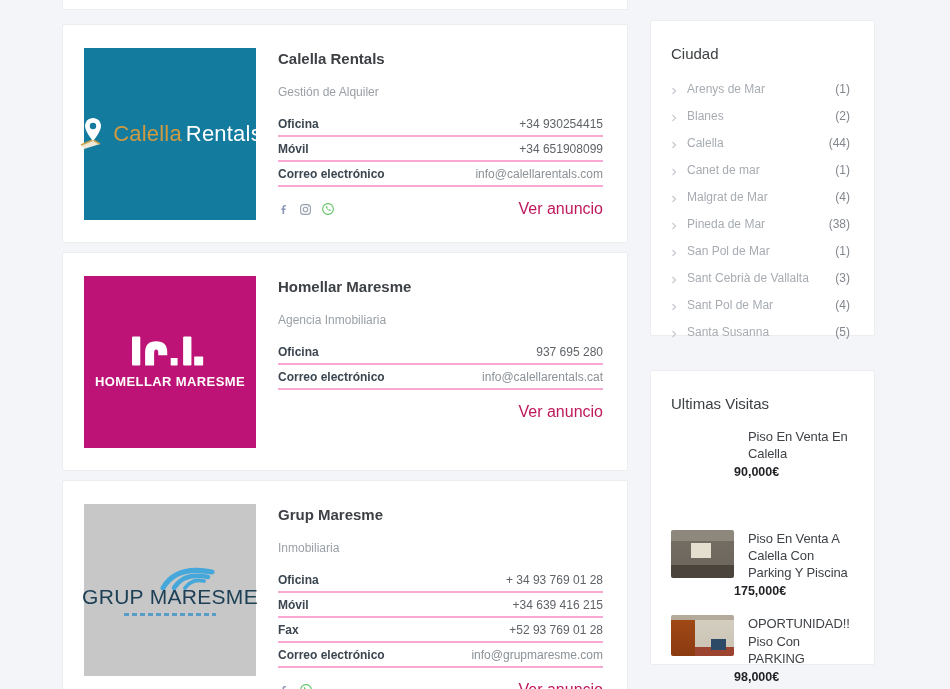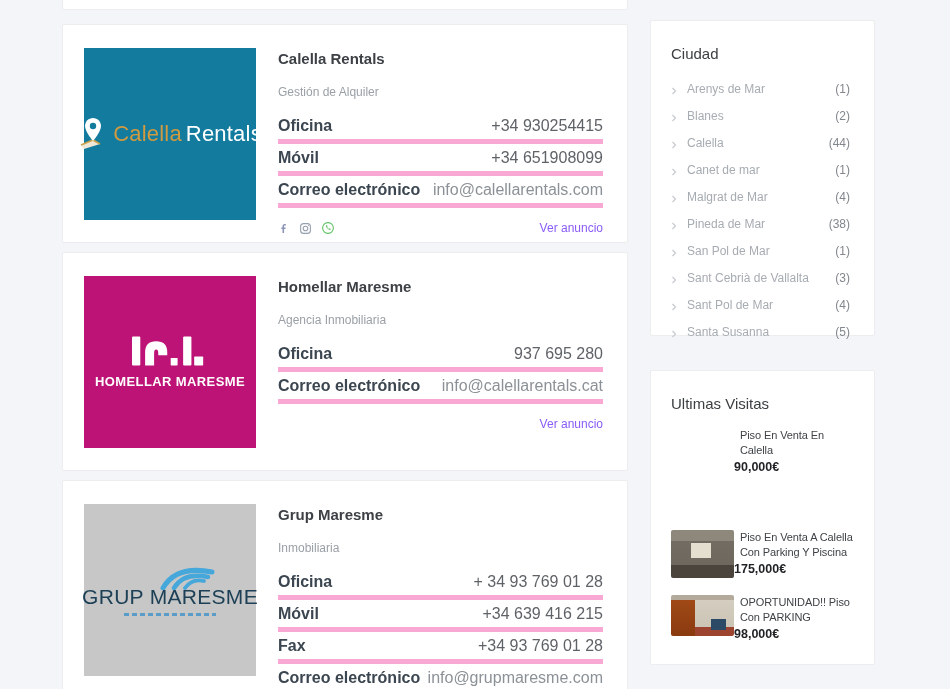--- a/index.html
+++ b/index.html
@@ -18,28 +18,28 @@
   }
   .partial-top { height: 10px; margin-bottom: 14px; border-top: none; }
   .listing { height: 219px; margin-bottom: 9px; display: flex; padding: 23px 24px 24px 21px; }
   .logo { width: 172px; height: 172px; flex: none; display: flex; align-items: center; justify-content: center; }
   .content { flex: 1; margin-left: 22px; display: flex; flex-direction: column; }
   .agency-name { font-size: 15px; color: #3d4045; margin-top: 2px; }
   .agency-cat { font-size: 12px; color: #9aa0a6; margin-top: 18px; }
   .rows { margin-top: 13px; }
   .crow {
     display: flex; justify-content: space-between; align-items: center;
-    padding: 5px 0 4px; border-bottom: 5px solid #f9a8d4; font-size: 16px;
+    padding: 5px 0 4px; border-bottom: 2px solid #f9a8d4; font-size: 12px;
   }
   .crow .lbl { font-weight: bold; color: #3b4650; }
   .crow .val { color: #5f6368; }
   .crow .val.email { color: #8b9196; }
   .footer-row { display: flex; align-items: center; margin-top: 13px; }
   .social { display: flex; gap: 9px; align-items: center; }
-  .ver { margin-left: auto; font-size: 12px; color: #8b5cf6; text-decoration: none; cursor: pointer; }
+  .ver { margin-left: auto; font-size: 16px; color: #be185d; text-decoration: none; cursor: pointer; }
 
   
   .logo-calella { background: #137b9e; }
   .lc-inner { display: flex; align-items: center; gap: 5px; }
   .lc-text { font-size: 22px; letter-spacing: 0.2px; white-space: nowrap; }
   .lc-w1 { color: #d09a40; }
   .lc-w2 { color: #ffffff; margin-left: 4px; }
 
   
   .logo-homellar { background: #bd1377; flex-direction: column; }
@@ -60,21 +60,21 @@
   .widget-title { font-size: 15px; color: #3c4043; font-weight: 400; }
   .city-widget { height: 316px; }
   .city-list { margin-top: 13px; }
   .city-item { display: flex; align-items: center; padding: 6px 0; font-size: 12px; color: #a7acb2; cursor: pointer; }
   .city-item .chev { margin-right: 10px; margin-top: 5px; flex: none; display: inline-flex; }
   .city-item .cnt { margin-left: auto; color: #82878d; }
   .visits-widget { height: 295px; margin-top: 34px; padding-right: 18px; }
   .visit-list { margin-top: 16px; }
   .visit-item { display: flex; margin-bottom: 17px; cursor: pointer; }
   .vthumb { width: 63px; flex: none; border-radius: 2px; }
-  .vtext { margin-left: 6px; font-size: 11px; color: #3f4347; line-height: 1.32; letter-spacing: -0.1px; }
+  .vtext { margin-left: 14px; font-size: 13px; color: #3f4347; line-height: 1.32; letter-spacing: -0.1px; }
   .vprice { font-weight: bold; font-size: 12.5px; color: #1f2124; margin-top: 3px; }
 
   .vt-1 { height: 85px;
     background:
       linear-gradient(#39332c,#39332c) top/100% 4px no-repeat,
       linear-gradient(#2f2b26,#2f2b26) bottom/100% 5px no-repeat,
       linear-gradient(#f0e9d3,#e3d9bd) 52px 24px/24px 22px no-repeat,
       linear-gradient(200deg,#baa580,#ab placeholder) no-repeat,
       linear-gradient(185deg,#c9ad77,#b29264) bottom/100% 28px no-repeat,
       linear-gradient(170deg,#dcc494 20%,#cdb27f 60%,#c2a470 85%);
@@ -219,21 +219,21 @@
           <div class="crow">
             <span class="lbl">Oficina</span>
             <span class="val">+ 34 93 769 01 28</span>
           </div>
           <div class="crow">
             <span class="lbl">Móvil</span>
             <span class="val">+34 639 416 215</span>
           </div>
           <div class="crow">
             <span class="lbl">Fax</span>
-            <span class="val">+34 93 769 01 28</span>
+            <span class="val">+52 93 769 01 28</span>
           </div>
           <div class="crow">
             <span class="lbl">Correo electrónico</span>
             <span class="val email">info@grupmaresme.com</span>
           </div>
         </div>
         <div class="footer-row">
           <div class="social">
             <span>
               <svg width="12" height="13" viewBox="0 0 24 24" fill="#8b94b8">

